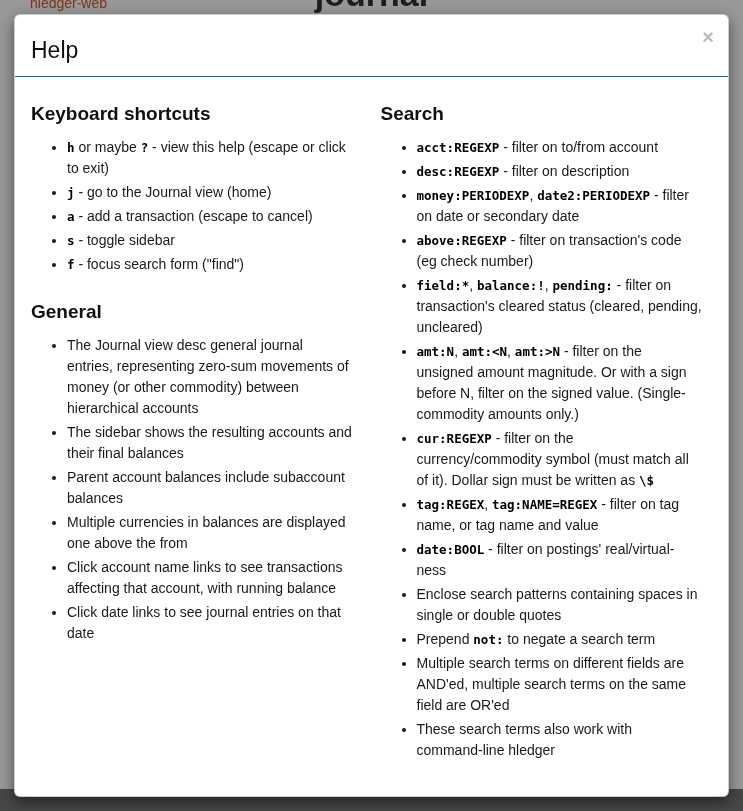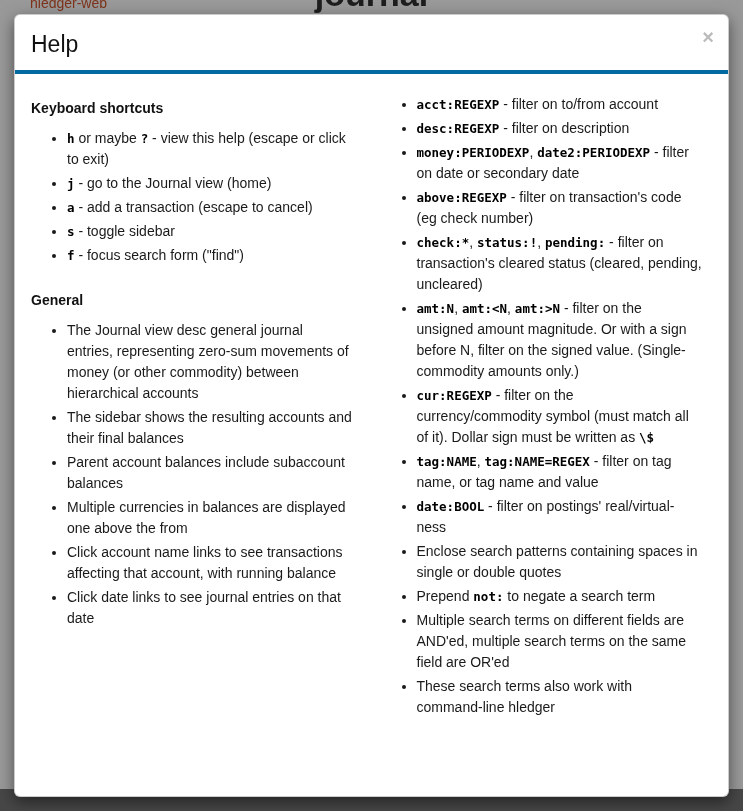--- a/index.html
+++ b/index.html
@@ -38,22 +38,22 @@
     position: absolute; top: 14px; left: 14px;
     width: 715px; height: 783px;
     background: #fff;
     border: 1px solid rgba(0,0,0,0.2);
     border-radius: 6px;
     box-shadow: 0 5px 15px rgba(0,0,0,0.5);
     z-index: 10;
     overflow: hidden;
   }
   .modal-header {
-    padding: 16px 16px 12px 16px;
-    border-bottom: 4px solid #0369a1;
+    padding: 22px 16px 12px 16px;
+    border-bottom: 1px solid #0369a1;
     position: relative;
   }
   .modal-title {
     font-size: 23px;
     font-weight: 400;
     color: #111;
   }
   .close-btn {
     position: absolute; top: 12px; right: 14px;
     background: none; border: none; cursor: pointer;
@@ -63,21 +63,21 @@
   }
 
   .modal-body {
     padding: 10px 16px 20px 16px;
     display: flex;
     gap: 18px;
   }
   .col { flex: 1; min-width: 0; }
 
   .section-heading {
-    font-size: 14px;
+    font-size: 19px;
     font-weight: bold;
     color: #111;
     margin: 16px 0 12px 0;
   }
   .section-heading.subsequent { margin-top: 26px; }
 
   ul.help-list {
     margin: 10px;
     padding-left: 26px;
     list-style-type: disc;
@@ -127,29 +127,30 @@
           <li>The Journal view desc general journal entries, representing zero-sum movements of money (or other commodity) between hierarchical accounts</li>
           <li>The sidebar shows the resulting accounts and their final balances</li>
           <li>Parent account balances include subaccount balances</li>
           <li>Multiple currencies in balances are displayed one above the from</li>
           <li>Click account name links to see transactions affecting that account, with running balance</li>
           <li>Click date links to see journal entries on that date</li>
         </ul>
     </div>
 
     <div class="col">
+      <h2 class="section-heading">Search</h2>
       <ul class="help-list">
           <li><code>acct:REGEXP</code> - filter on to/from account</li>
           <li><code>desc:REGEXP</code> - filter on description</li>
           <li><code>money:PERIODEXP</code>, <code>date2:PERIODEXP</code> - filter on date or secondary date</li>
           <li><code>above:REGEXP</code> - filter on transaction's code (eg check number)</li>
-          <li><code>check:*</code>, <code>status:!</code>, <code>pending:</code> - filter on transaction's cleared status (cleared, pending, uncleared)</li>
+          <li><code>field:*</code>, <code>balance:!</code>, <code>pending:</code> - filter on transaction's cleared status (cleared, pending, uncleared)</li>
           <li><code>amt:N</code>, <code>amt:&lt;N</code>, <code>amt:&gt;N</code> - filter on the unsigned amount magnitude. Or with a sign before N, filter on the signed value. (Single-commodity amounts only.)</li>
           <li><code>cur:REGEXP</code> - filter on the currency/commodity symbol (must match all of it). Dollar sign must be written as <code>\$</code></li>
-          <li><code>tag:NAME</code>, <code>tag:NAME=REGEX</code> - filter on tag name, or tag name and value</li>
+          <li><code>tag:REGEX</code>, <code>tag:NAME=REGEX</code> - filter on tag name, or tag name and value</li>
           <li><code>date:BOOL</code> - filter on postings' real/virtual-ness</li>
           <li>Enclose search patterns containing spaces in single or double quotes</li>
           <li>Prepend <code>not:</code> to negate a search term</li>
           <li>Multiple search terms on different fields are AND'ed, multiple search terms on the same field are OR'ed</li>
           <li>These search terms also work with command-line hledger</li>
         </ul>
     </div>
 
   </div>
 </div>

